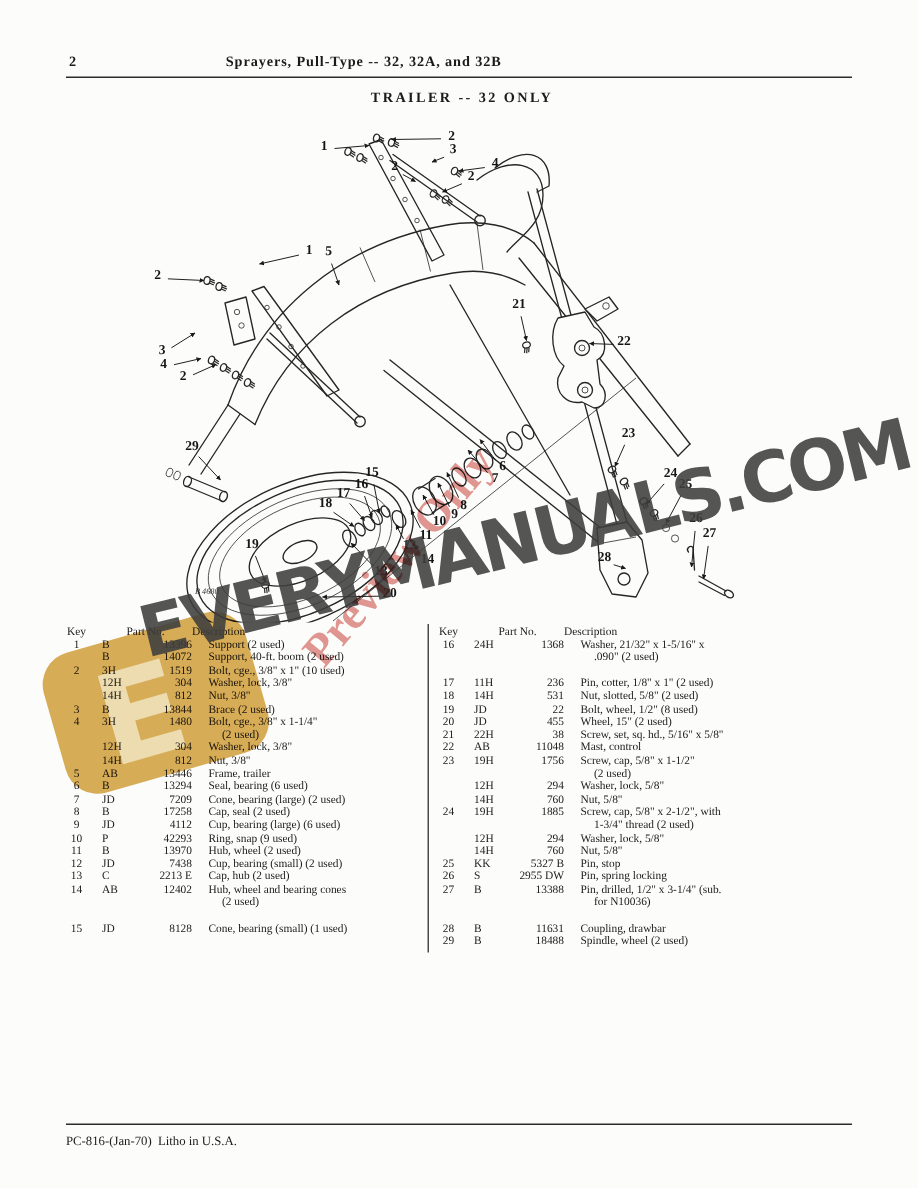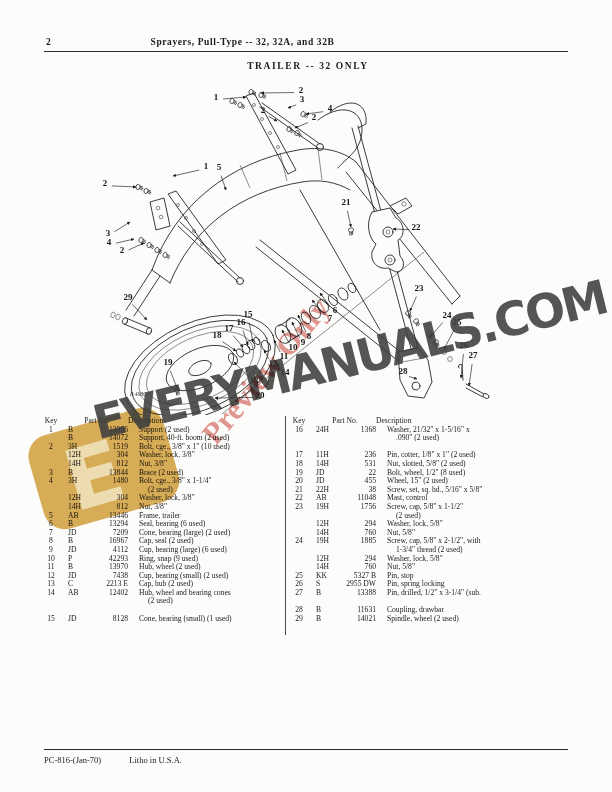--- a/index.html
+++ b/index.html
@@ -30,21 +30,21 @@
   .tk{width:14px;text-align:center;flex:none;}
   .tp{width:24px;margin-left:10px;flex:none;}
   .tn{width:36px;text-align:right;flex:none;}
   .td{margin-left:11px;flex:1;}
   .td.cont{padding-left:9px;}
   .tph{width:62px;margin-left:8px;text-align:center;flex:none;}
   .tdh{flex:1;text-align:left;}
   
   .footrule{position:absolute;left:44px;top:749px;width:524px;height:1.3px;background:#2c2c2c;}
   .footer{position:absolute;left:44px;top:755px;font-size:8.5px;}
-  .footer span{margin-right:26px;}
+  .footer span{margin-right:2px;}
   
   .wm-logo{position:absolute;left:30px;top:416px;width:148px;height:106px;
            transform:rotate(-16deg);z-index:3;mix-blend-mode:multiply;opacity:.92;}
   .wm-brand{position:absolute;left:94px;top:400px;z-index:4;white-space:nowrap;
             font-family:"DejaVu Sans","Liberation Sans",sans-serif;font-weight:bold;
             font-size:47px;letter-spacing:-2.5px;color:#3e3e3e;opacity:.88;
             transform:rotate(-14deg);transform-origin:left center;line-height:1;}
   .wm-preview{position:absolute;left:208px;top:424px;z-index:5;white-space:nowrap;
             font-family:"Liberation Serif",serif;font-weight:bold;font-size:31px;
             color:#dc807b;opacity:.82;mix-blend-mode:multiply;
@@ -355,21 +355,21 @@
       </div>
       <div class="trow">
         <span class="tk">7</span>
         <span class="tp">JD</span>
         <span class="tn">7209</span>
         <span class="td">Cone, bearing (large) (2 used)</span>
       </div>
       <div class="trow">
         <span class="tk">8</span>
         <span class="tp">B</span>
-        <span class="tn">16967</span>
+        <span class="tn">17258</span>
         <span class="td">Cap, seal (2 used)</span>
       </div>
       <div class="trow">
         <span class="tk">9</span>
         <span class="tp">JD</span>
         <span class="tn">4112</span>
         <span class="td">Cup, bearing (large) (6 used)</span>
       </div>
       <div class="trow">
         <span class="tk">10</span>
@@ -529,31 +529,37 @@
         <span class="tp">S</span>
         <span class="tn">2955 DW</span>
         <span class="td">Pin, spring locking</span>
       </div>
       <div class="trow">
         <span class="tk">27</span>
         <span class="tp">B</span>
         <span class="tn">13388</span>
         <span class="td">Pin, drilled, 1/2" x 3-1/4" (sub.</span>
       </div>
+      <div class="trow">
+        <span class="tk">&nbsp;</span>
+        <span class="tp">&nbsp;</span>
+        <span class="tn">&nbsp;</span>
+        <span class="td cont">for N10036)</span>
+      </div>
       <div class="trow">&nbsp;</div>
       <div class="trow">
         <span class="tk">28</span>
         <span class="tp">B</span>
         <span class="tn">11631</span>
         <span class="td">Coupling, drawbar</span>
       </div>
       <div class="trow">
         <span class="tk">29</span>
         <span class="tp">B</span>
-        <span class="tn">14021</span>
+        <span class="tn">18488</span>
         <span class="td">Spindle, wheel (2 used)</span>
       </div>
     </div>
 
   <div class="footrule"></div>
   <div class="footer">
     <span>PC-816-(Jan-70)</span>
     <span>Litho in U.S.A.</span>
   </div>
 

